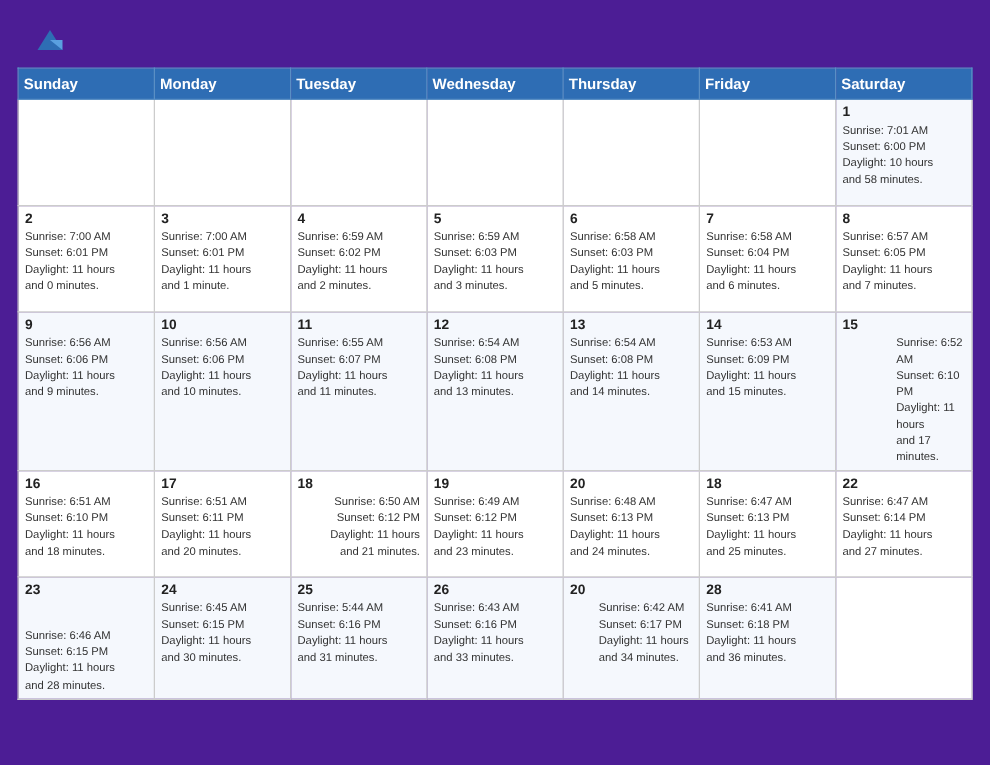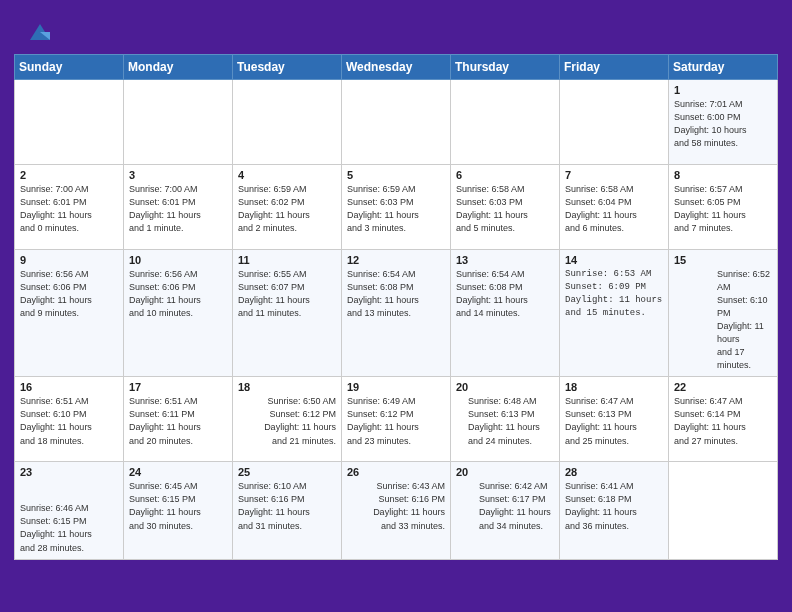--- a/index.html
+++ b/index.html
@@ -242,21 +242,21 @@
             </td>
             <td>
               <span class="day-num">13</span>
               <div class="day-info" style="white-space: pre-line;">Sunrise: 6:54 AM
 Sunset: 6:08 PM
 Daylight: 11 hours
 and 14 minutes.</div>
             </td>
             <td>
               <span class="day-num">14</span>
-              <div class="day-info" style="white-space: pre-line; font-family: Liberation Mono, monospace;">Sunrise: 6:53 AM
+              <div class="day-info" style="white-space: pre-line;">Sunrise: 6:53 AM
 Sunset: 6:09 PM
 Daylight: 11 hours
 and 15 minutes.</div>
             </td>
             <td>
               <span class="day-num">15</span>
               <div class="day-info" style="white-space: pre-line; margin-left: 43px;">Sunrise: 6:52 AM
 Sunset: 6:10 PM
 Daylight: 11 hours
 and 17 minutes.</div>
@@ -286,21 +286,21 @@
             </td>
             <td>
               <span class="day-num">19</span>
               <div class="day-info" style="white-space: pre-line;">Sunrise: 6:49 AM
 Sunset: 6:12 PM
 Daylight: 11 hours
 and 23 minutes.</div>
             </td>
             <td>
               <span class="day-num">20</span>
-              <div class="day-info" style="white-space: pre-line; margin-left: 12px;">Sunrise: 6:48 AM
+              <div class="day-info" style="white-space: pre-line;">Sunrise: 6:48 AM
 Sunset: 6:13 PM
 Daylight: 11 hours
 and 24 minutes.</div>
             </td>
             <td>
               <span class="day-num">18</span>
               <div class="day-info" style="white-space: pre-line;">Sunrise: 6:47 AM
 Sunset: 6:13 PM
 Daylight: 11 hours
 and 25 minutes.</div>
@@ -323,28 +323,28 @@
             </td>
             <td>
               <span class="day-num">24</span>
               <div class="day-info" style="white-space: pre-line;">Sunrise: 6:45 AM
 Sunset: 6:15 PM
 Daylight: 11 hours
 and 30 minutes.</div>
             </td>
             <td>
               <span class="day-num">25</span>
-              <div class="day-info" style="white-space: pre-line;">Sunrise: 6:10 AM
+              <div class="day-info" style="white-space: pre-line;">Sunrise: 5:44 AM
 Sunset: 6:16 PM
 Daylight: 11 hours
 and 31 minutes.</div>
             </td>
             <td>
               <span class="day-num">26</span>
-              <div class="day-info" style="white-space: pre-line; text-align: right;">Sunrise: 6:43 AM
+              <div class="day-info" style="white-space: pre-line;">Sunrise: 6:43 AM
 Sunset: 6:16 PM
 Daylight: 11 hours
 and 33 minutes.</div>
             </td>
             <td>
               <span class="day-num">20</span>
               <div class="day-info" style="white-space: pre-line; margin-left: 23px;">Sunrise: 6:42 AM
 Sunset: 6:17 PM
 Daylight: 11 hours
 and 34 minutes.</div>

